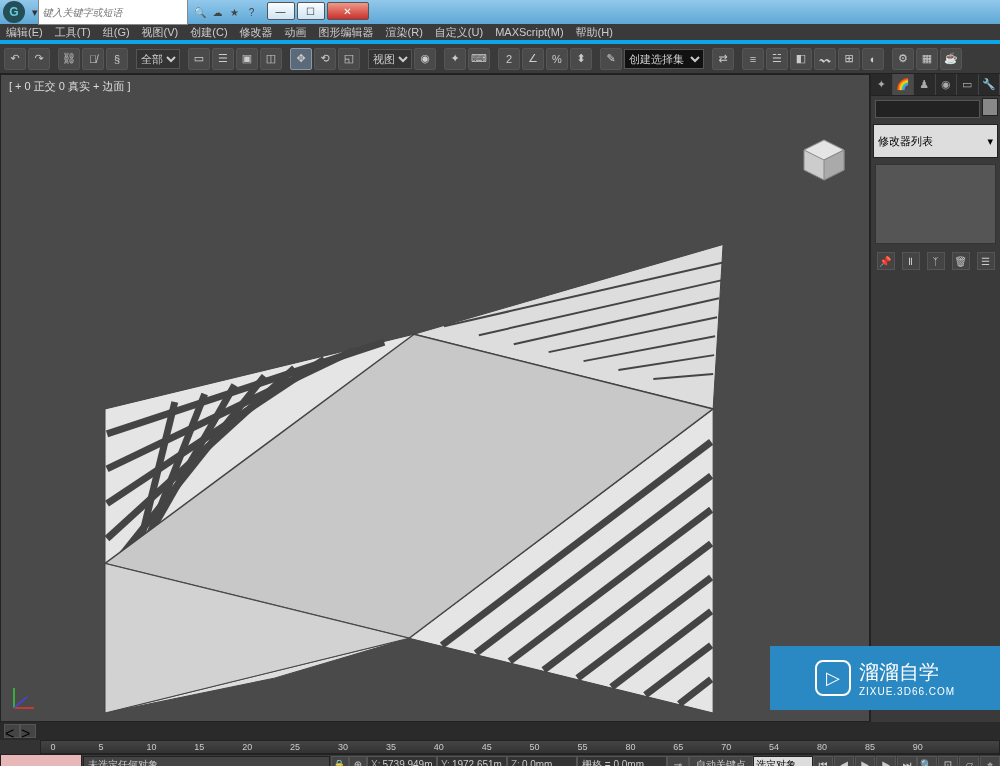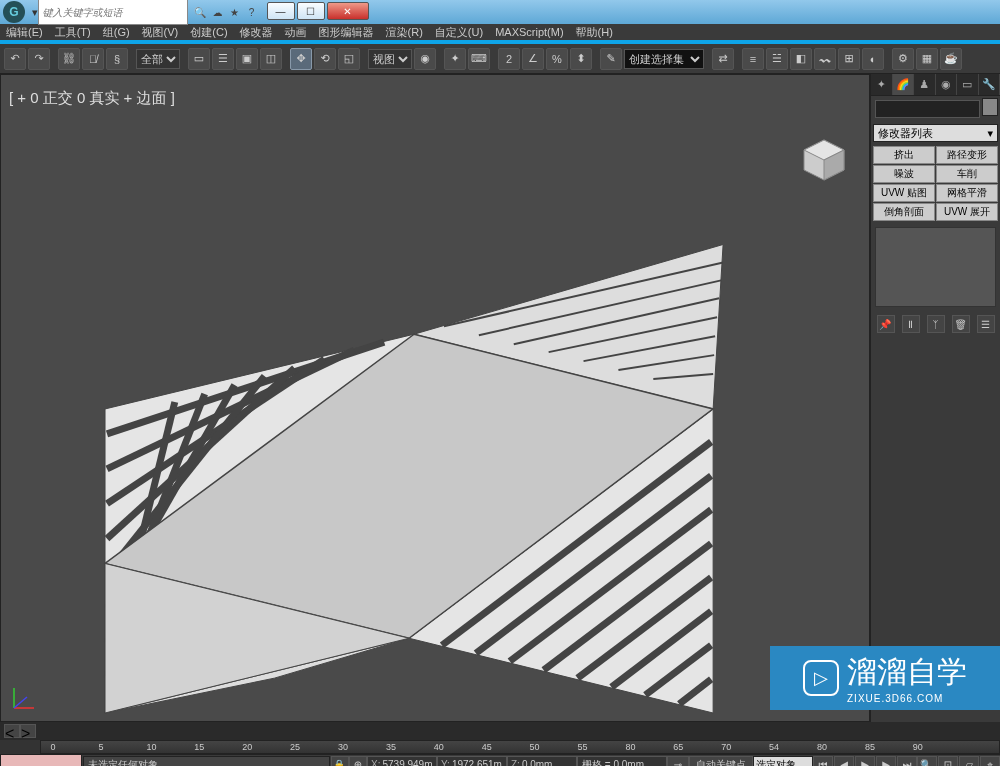--- a/index.html
+++ b/index.html
@@ -24,33 +24,33 @@
 .toolbar { height: 30px; background: #3a3a3a; display: flex; align-items: center; border-bottom: 1px solid #222; padding: 0 4px; gap: 2px; }
 .tb-btn { width: 22px; height: 22px; border: 1px solid #555; background: #4a4a4a; display: flex; align-items: center; justify-content: center; font-size: 11px; color: #ccc; border-radius: 2px; }
 .tb-btn.active { background: #5a6a7a; border-color: #89a; }
 .tb-sep { width: 4px; height: 22px; }
 .tb-select { height: 20px; background: #333; border: 1px solid #555; color: #ccc; font-size: 11px; }
 .tb-select.black { background: #111; width: 80px; }
 
 
 .main { display: flex; height: 648px; }
 .viewport-area { flex: 1; background: #4a4a4a; position: relative; border: 1px solid #222; }
-.viewport-label { position: absolute; top: 14px; left: 8px; color: #ddd; font-size: 15px; }
+.viewport-label { position: absolute; top: 4px; left: 8px; color: #ddd; font-size: 11px; }
 .viewport-cube { position: absolute; top: 60px; right: 20px; width: 50px; height: 50px; }
 .axis-gizmo { position: absolute; bottom: 8px; left: 8px; width: 30px; height: 30px; }
 .viewport-canvas { width: 100%; height: 100%; }
 
 
 .cmd-panel { width: 130px; background: #3a3a3a; border-left: 1px solid #222; display: flex; flex-direction: column; }
 .cmd-tabs { height: 22px; display: flex; background: #2a2a2a; border-bottom: 1px solid #222; }
 .cmd-tab { flex: 1; display: flex; align-items: center; justify-content: center; font-size: 11px; color: #aaa; border-right: 1px solid #444; }
 .cmd-tab.active { background: #4a4a4a; }
 .cmd-name-field { height: 18px; margin: 2px; background: #222; border: 1px solid #555; }
 .cmd-name-row { display: flex; margin: 2px; }
-.cmd-dropdown { height: 18px; margin: 2px; background: #ddd; border: 1px solid #222; color: #000; font-size: 11px; padding: 0 4px; display: flex; align-items: center; justify-content: space-between; }
+.cmd-dropdown { height: 18px; margin: 2px; background: #ddd; border: 1px solid #222; color: #000; font-size: 11px; padding: 16px 4px; display: flex; align-items: center; justify-content: space-between; }
 .cmd-btn-grid { display: grid; grid-template-columns: 1fr 1fr; gap: 1px; margin: 2px; }
 .cmd-btn { height: 18px; background: #ccc; border: 1px solid #888; color: #000; font-size: 10px; display: flex; align-items: center; justify-content: center; }
 .cmd-preview { height: 80px; margin: 4px; background: #555; border: 1px solid #333; }
 .cmd-icon-row { display: flex; justify-content: space-around; margin: 4px 2px; }
 .cmd-icon-row span { width: 18px; height: 18px; border: 1px solid #555; background: #444; display: flex; align-items: center; justify-content: center; font-size: 10px; color: #ccc; }
 
 
 .timeline-area { height: 18px; background: #2a2a2a; display: flex; align-items: center; }
 .time-slider-track { flex: 1; height: 14px; background: #333; border: 1px solid #555; margin: 0 4px; position: relative; }
 .time-slider-handle { position: absolute; left: 30px; top: -1px; width: 60px; height: 14px; background: #888; border: 1px solid #aaa; font-size: 9px; color: #000; display: flex; align-items: center; justify-content: center; }
@@ -71,21 +71,21 @@
 .status-grid { width: 90px; height: 18px; background: #333; border: 1px solid #555; display: flex; align-items: center; padding: 0 4px; font-size: 10px; }
 .play-controls { display: flex; gap: 1px; }
 .play-btn { width: 20px; height: 18px; background: #444; border: 1px solid #555; display: flex; align-items: center; justify-content: center; font-size: 10px; }
 .status-btn { height: 18px; background: #444; border: 1px solid #555; padding: 0 6px; font-size: 10px; display: flex; align-items: center; }
 .sel-set { width: 60px; height: 18px; background: #ddd; border: 1px solid #222; color: #000; font-size: 10px; display: flex; align-items: center; padding: 0 2px;}
 
 
 .watermark { position: absolute; right: 0; bottom: 56px; width: 230px; height: 64px; background: #2a88c2; display: flex; align-items: center; justify-content: center; color: #fff; font-size: 14px; }
 .watermark .logo { width: 36px; height: 36px; border: 2px solid #fff; border-radius: 8px; display: flex; align-items: center; justify-content: center; margin-right: 8px; font-size: 18px; }
 .watermark .txt { display: flex; flex-direction: column; }
-.watermark .txt .big { font-size: 30px; }
+.watermark .txt .big { font-size: 20px; }
 .watermark .txt .url { font-size: 10px; letter-spacing: 1px; }
 </style>
 </head>
 <body>
 
 <div class="titlebar">
   <div class="app-icon">G</div>
   <span style="margin-left:4px">▾</span>
   <input class="title-search" placeholder="键入关键字或短语" style="">
   <div class="title-icons">
@@ -232,30 +232,20 @@
       <div class="cmd-tab">▭</div>
       <div class="cmd-tab">🔧</div>
     </div>
     <div class="cmd-name-row">
       <div class="cmd-name-field" style="flex:1"></div>
       <div style="width:16px;height:18px;background:#888;border:1px solid #222"></div>
     </div>
     <div class="cmd-dropdown">
       <span>修改器列表</span>
         <span>▾</span>
-    </div>
-    <div class="cmd-btn-grid">
-      <div class="cmd-btn">挤出</div>
-      <div class="cmd-btn">路径变形</div>
-      <div class="cmd-btn">噪波</div>
-      <div class="cmd-btn">车削</div>
-      <div class="cmd-btn">UVW 贴图</div>
-      <div class="cmd-btn">网格平滑</div>
-      <div class="cmd-btn">倒角剖面</div>
-      <div class="cmd-btn">UVW 展开</div>
     </div>
     <div class="cmd-preview"></div>
     <div class="cmd-icon-row">
       <span>📌</span>
       <span>Ⅱ</span>
       <span>ᛉ</span>
       <span>🗑</span>
       <span>☰</span>
     </div>
   </div>

